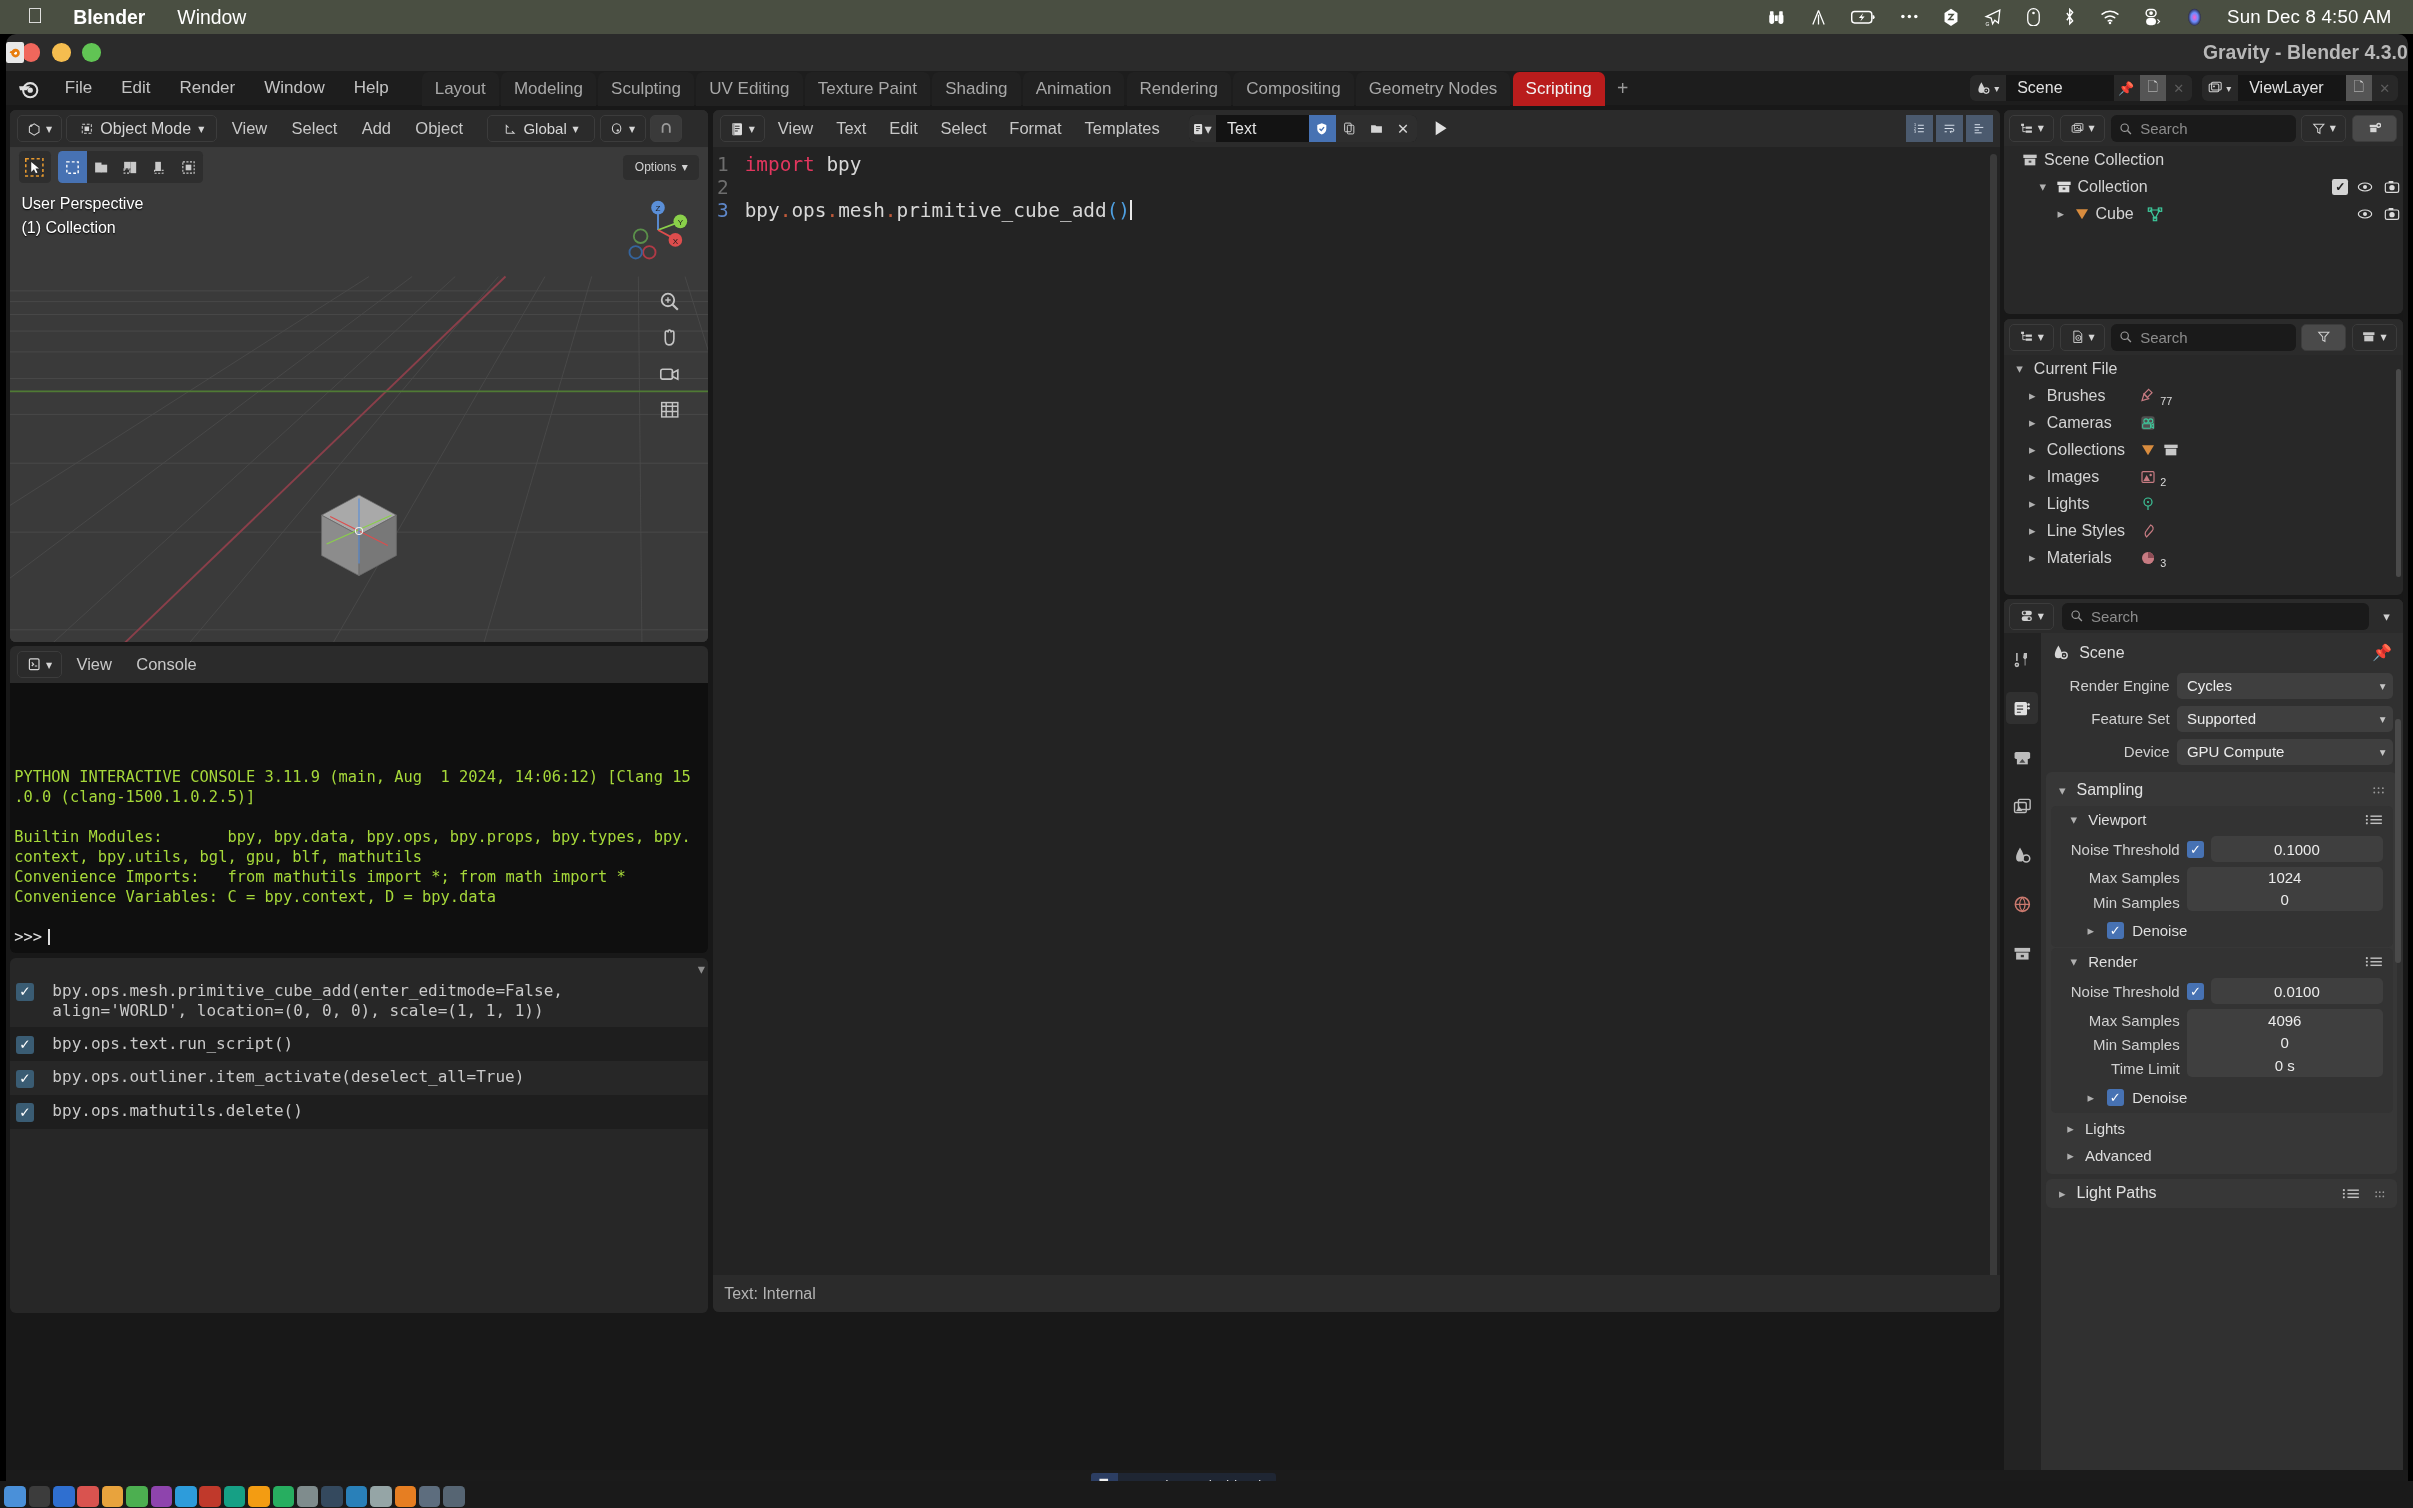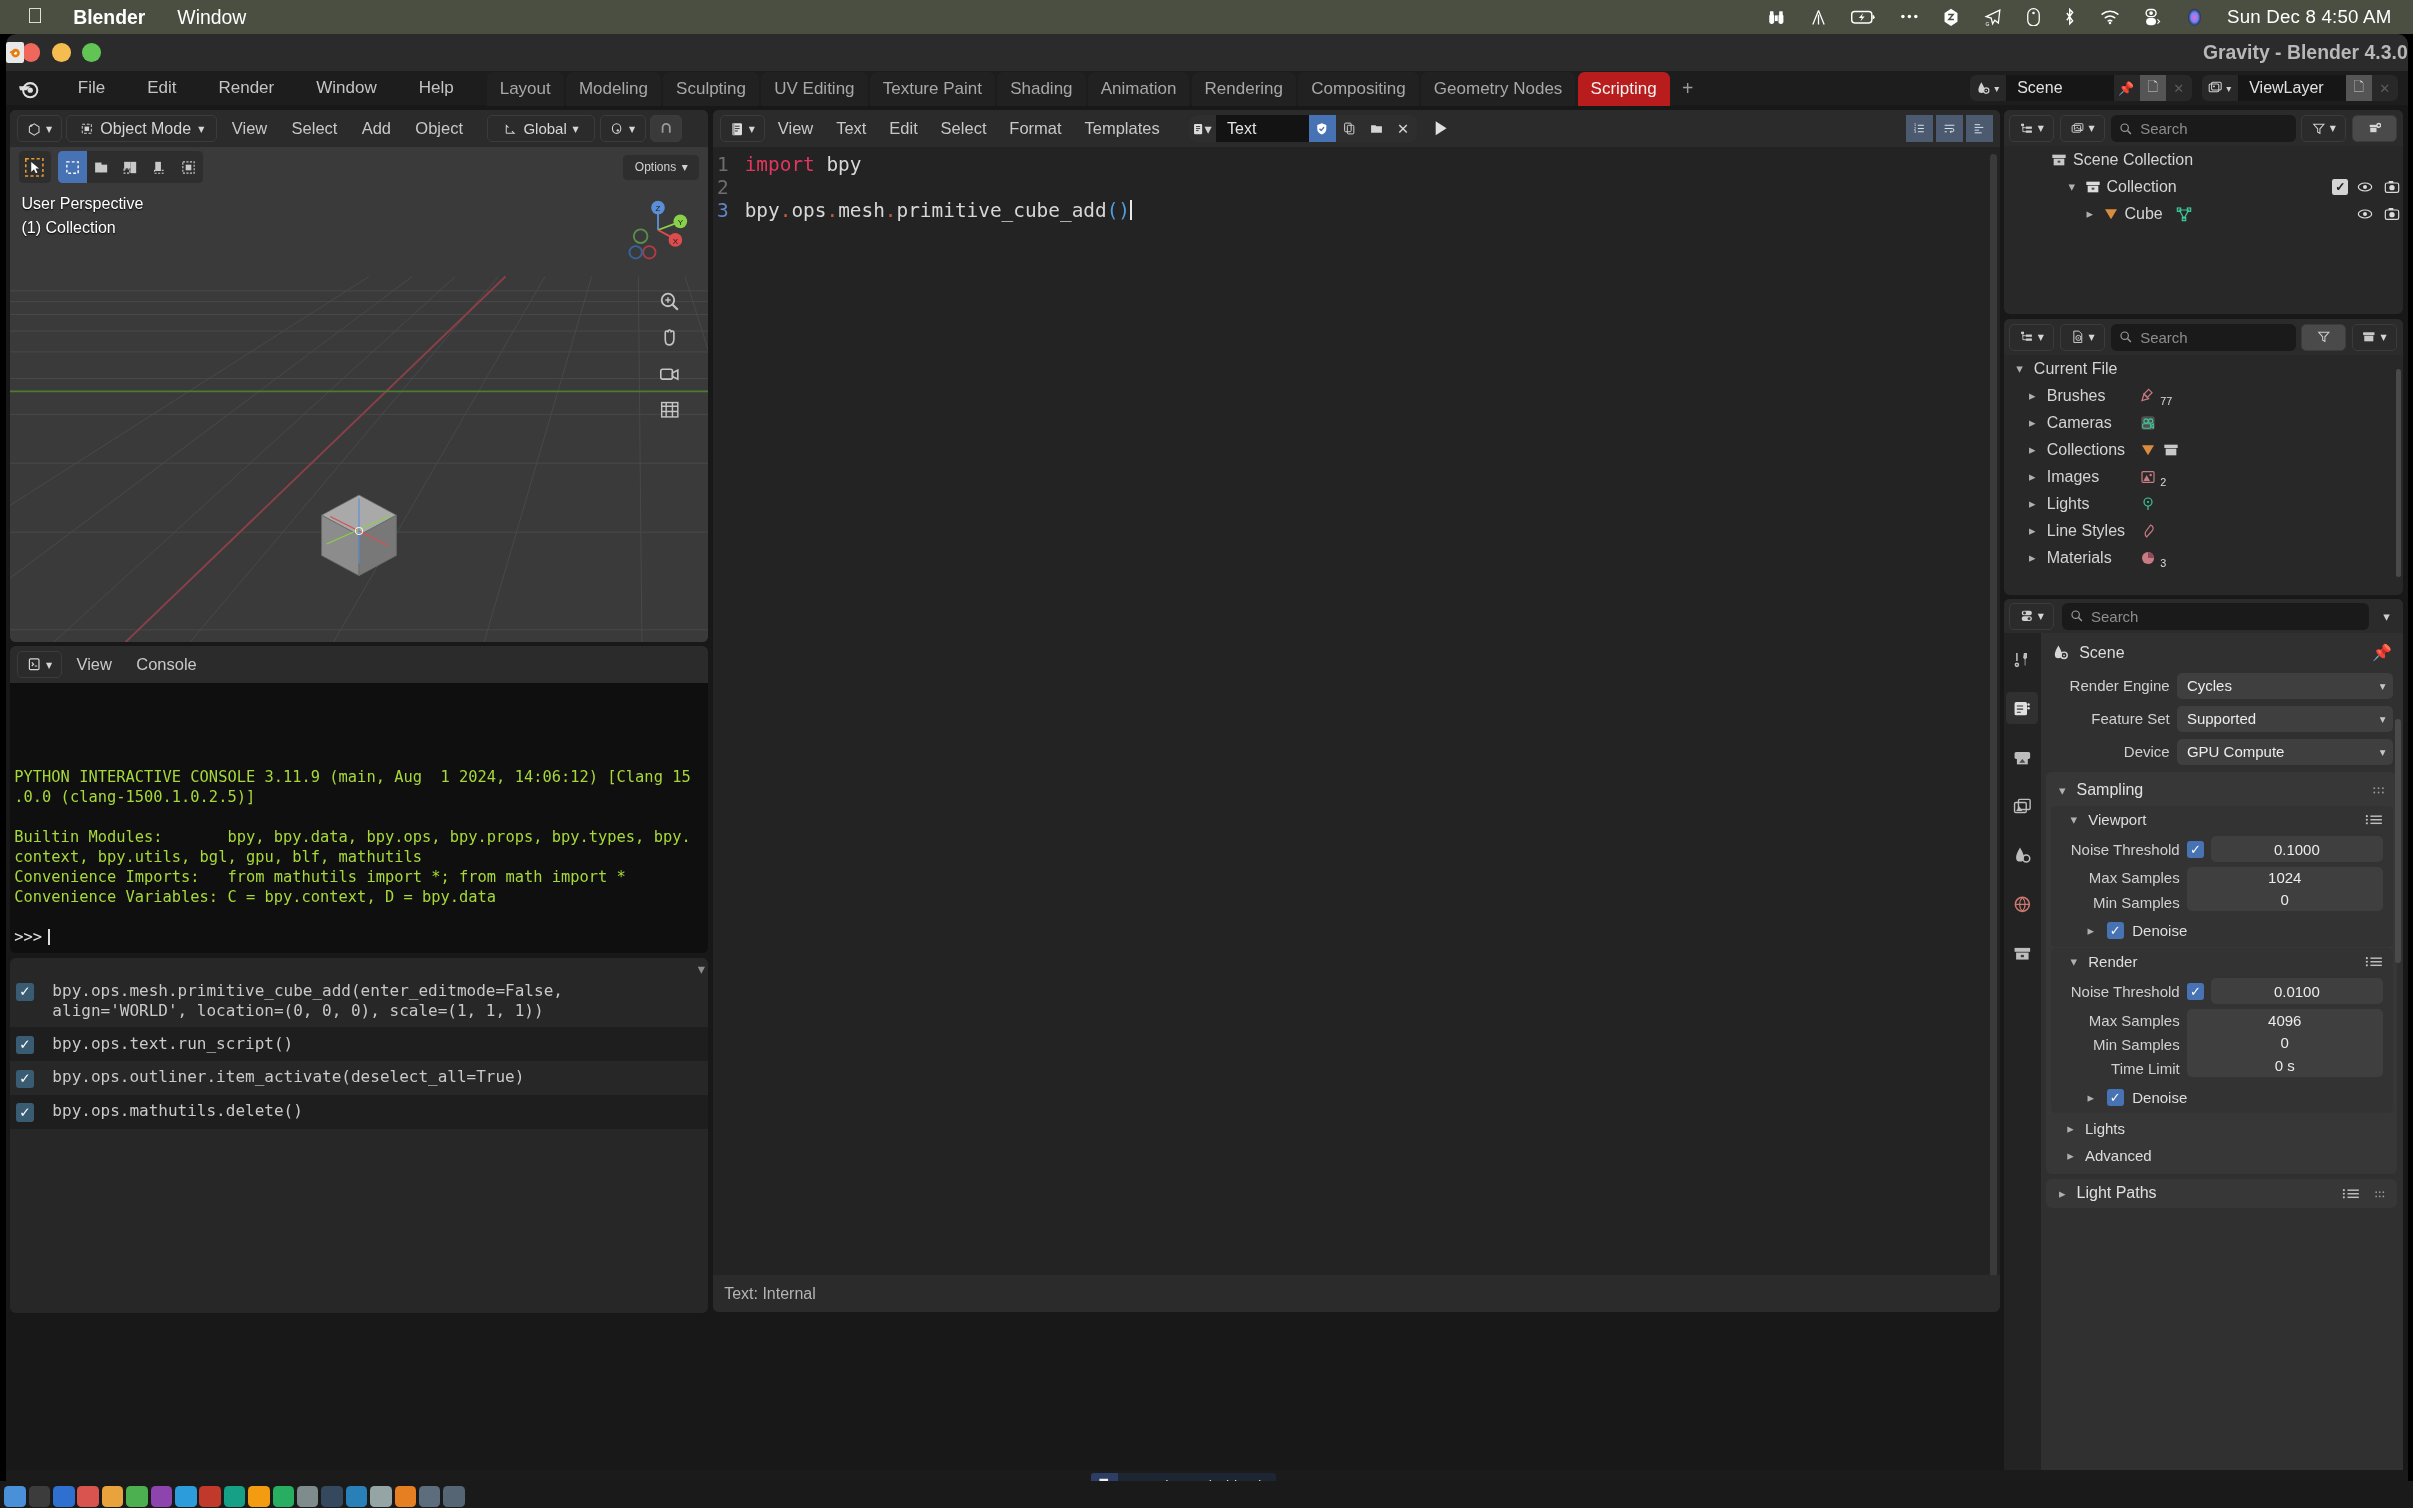--- a/index.html
+++ b/index.html
@@ -39,21 +39,21 @@
     color:#b8b8b8; font-size:19.4px; font-weight:bold;
     display:flex; align-items:center; justify-content:space-between; gap:8.6px;
   }
   .blendfile-ico{width:18.7px;height:21.5px;background:#e8e8e8;border-radius:2.2px;display:flex;align-items:center;justify-content:center;}
 
   
   .topbar{
     height:34px; background:#1d1d1d; display:flex; align-items:flex-end;
     position:relative;
   }
-  .tb-left{ display:flex; align-items:center; height:34px; padding-left:11.5px; gap:19px;}
+  .tb-left{ display:flex; align-items:center; height:34px; padding-left:11.5px; gap:6px;}
   .blender-logo{ width:24.4px;height:24.4px; margin-right:5.7px; }
   .tb-menu{
     color:#c4c4c4; font-size:17px; padding:4.3px 11.5px; border-radius:3.6px; cursor:default;
   }
   .ws-tabs{ display:flex; align-items:flex-end; height:34px; margin-left:21.5px;}
   .ws-tab{
     color:#a8a8a8; font-size:17px; padding:6.5px 13px 7.2px; background:#212121;
     border-radius:6.5px 6.5px 0 0; margin-right:2.2px; position:relative; top:0.7px;
   }
   .ws-tab.active{ background:#b91c1c; color:#f2f2f2;margin-top:37px; }
@@ -134,21 +134,21 @@
   .kw{color:#e2365e}
   .fn{color:#d7d7d7}
   .dot{color:#c05a3a}
   .paren{color:#4e9fe0}
   .txtcaret{display:inline-block;width:2.2px;height:19.4px;background:#e8e8e8;vertical-align:-2.9px;}
 
   
   #outliner{ left:1998px; top:4.3px; width:399px; height:204px; background:#282828;}
   .ol-head{ height:36px; background:#2b2b2b; display:flex; align-items:center; gap:5.7px; padding:0 5.7px;}
   .searchbox{ flex:1; height:27px; background:#1a1a1a; border-radius:5.7px; display:flex; align-items:center; padding:0 8.6px; gap:7.2px; color:#8d8d8d; font-size:15px;}
-  .ol-body{ position:absolute; inset:36px 0 0 0; font-size:16px; color:#d4d4d4;padding-left:29px;}
+  .ol-body{ position:absolute; inset:36px 0 0 0; font-size:16px; color:#d4d4d4;}
   .ol-row{ display:flex; align-items:center; height:27px; padding-left:10px; gap:5.7px;}
   .ol-row .spacer{flex:1}
   .ol-eye, .ol-cam{ width:21.5px; display:flex; align-items:center; justify-content:center;}
   .ol-chk{ width:16px;height:16px;background:#d4d4d4;border-radius:2.2px;display:flex;align-items:center;justify-content:center;color:#222;font-size:12.2px;font-weight:bold;}
 
   
   #bfile{ left:1998px; top:213px; width:399px; height:276px; background:#282828;}
   .bf-body{ position:absolute; inset:36px 0 0 0; font-size:16px; color:#d4d4d4;}
   .bf-row{ display:flex; align-items:center; height:27px; padding-left:8.6px; gap:7.2px;}
   .chev{ color:#b0b0b0; font-size:13px; width:14.4px; display:inline-block; text-align:center;}

